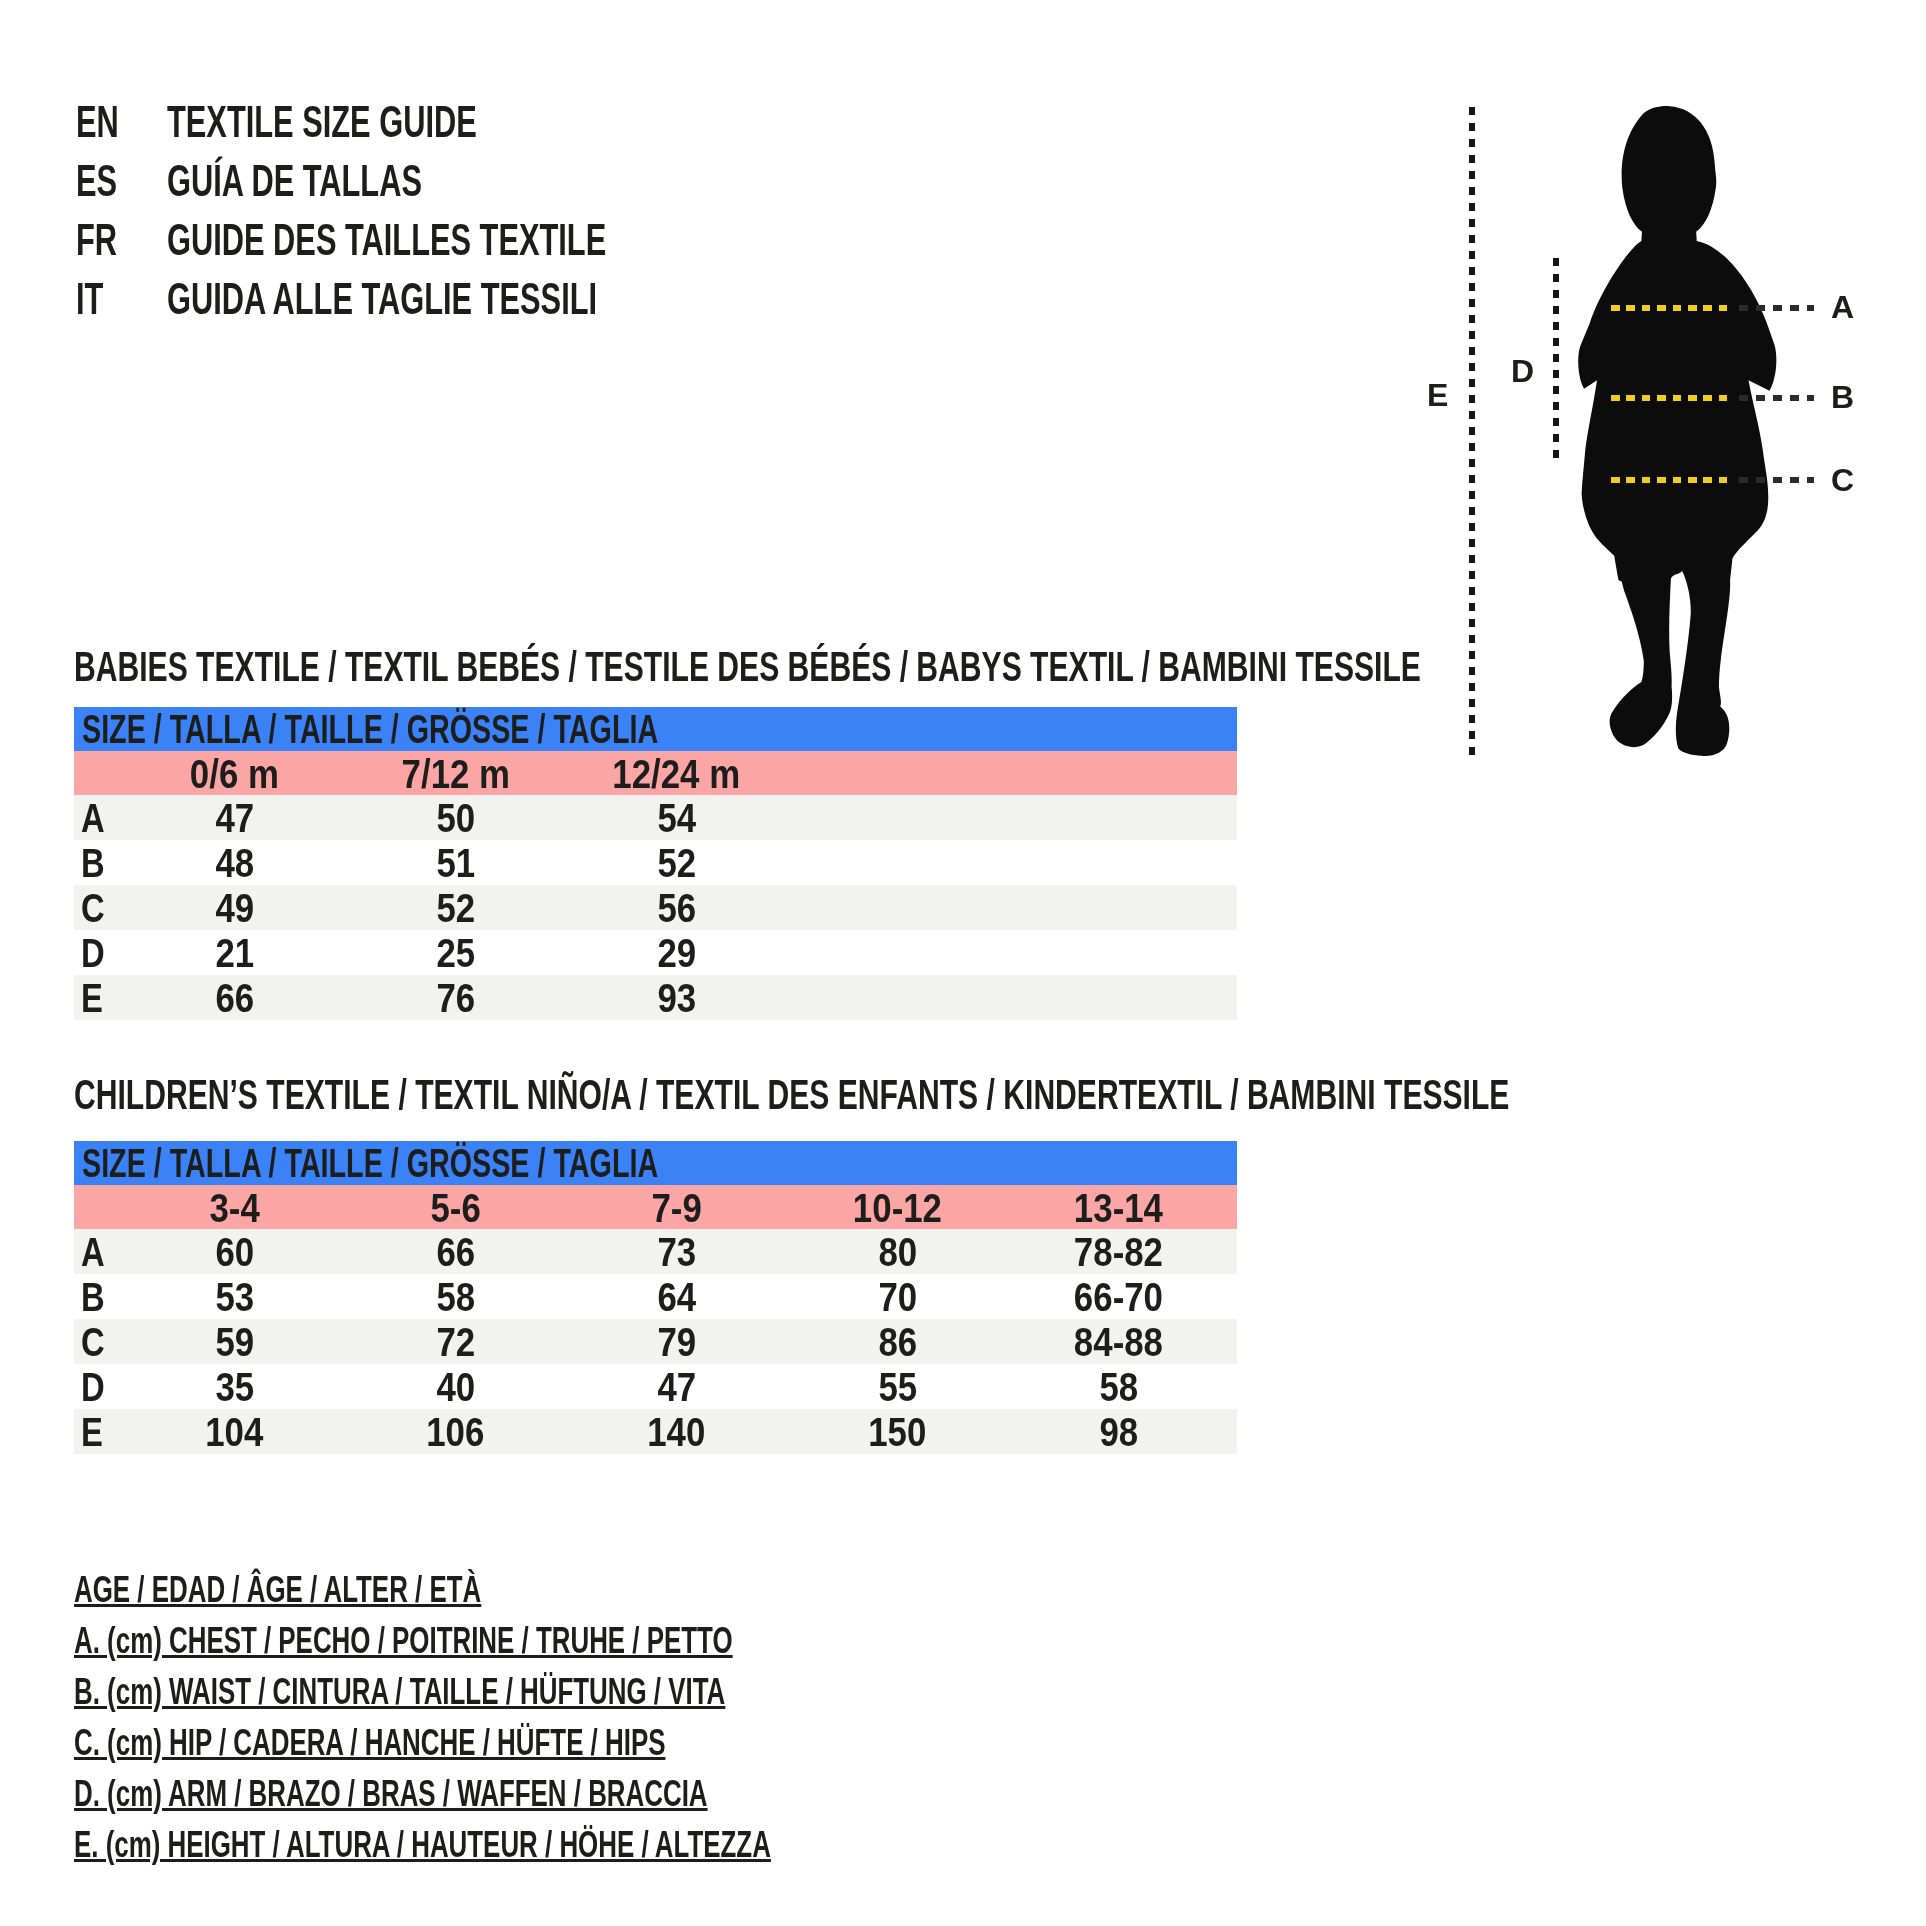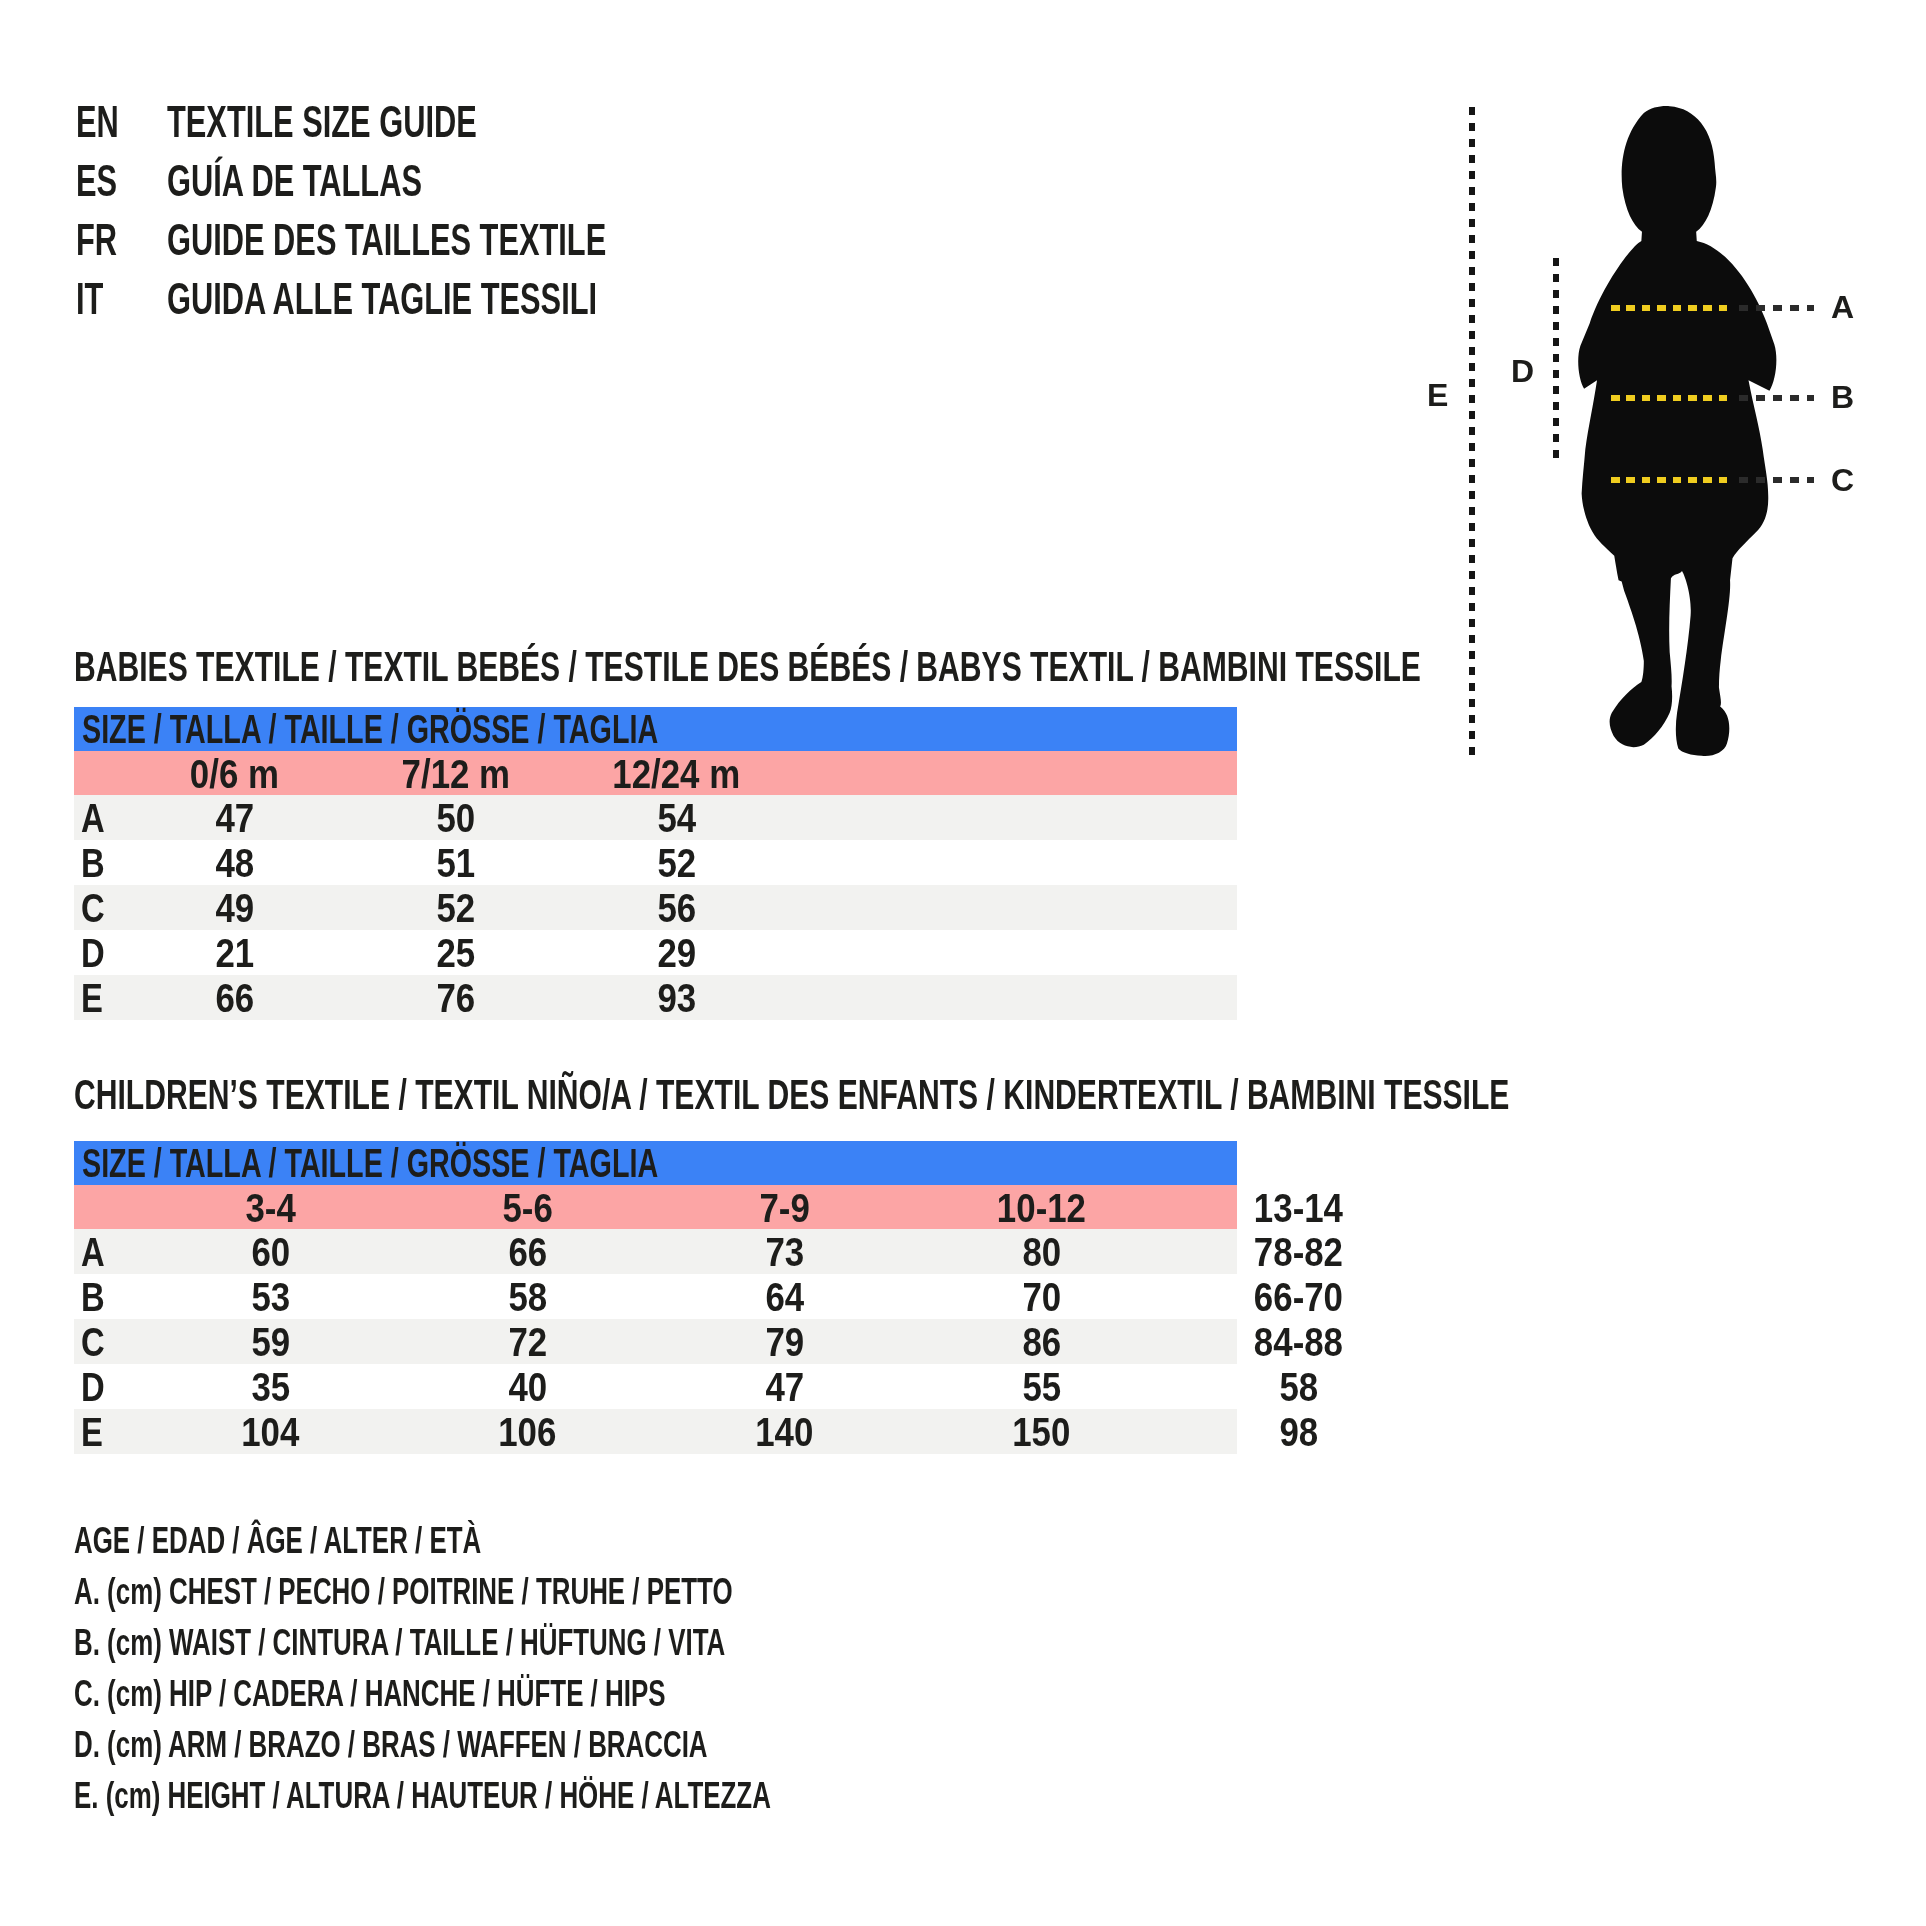--- a/index.html
+++ b/index.html
@@ -24,28 +24,28 @@
   .heading-babies{top:645px;}
   .heading-children{top:1073px;}
 
   
   .size-table{position:absolute;left:74px;width:1163px;}
   .table-babies{top:707px;}
   .table-children{top:1141px;}
   .size-bar{height:44px;background:#3b82f6;display:flex;align-items:center;padding-left:8px;box-sizing:border-box;font-size:41px;}
   .t-row{display:grid;height:45px;align-items:center;font-size:41px;}
   .cols-3{grid-template-columns:50px 221px 221px 221px 1fr;}
-  .cols-5{grid-template-columns:50px 221px 221px 221px 221px 221px 1fr;gap:36px;}
+  .cols-5{grid-template-columns:50px 221px 221px 221px 221px 221px 1fr;}
   .t-row.header{height:44px;background:#fca5a5;}
   .t-row.striped{background:#f2f2f0;}
   .cell{display:flex;align-items:center;justify-content:center;}
   .cell.rowlabel{justify-content:flex-start;padding-left:7.4px;}
 
   
-  .legend-block{position:absolute;left:74px;top:1515px;font-size:37px;}
+  .legend-block{position:absolute;left:74px;top:1564px;font-size:37px;text-decoration:underline;}
   .legend-line{height:51px;display:flex;align-items:center;}
 
   
   .figure{position:absolute;left:1417px;top:92px;width:509px;height:715px;}
   .vguide{position:absolute;width:5.5px;background:repeating-linear-gradient(180deg,#151515 0 8px,rgba(0,0,0,0) 8px 16px);}
   .vguide.e-line{left:52px;top:15.4px;height:653px;}
   .vguide.d-line{left:136px;top:166px;height:208px;}
   .side-label{position:absolute;font-size:32px;transform:none;}
   .e-label{left:10px;top:285px;}
   .d-label{left:94px;top:261px;}

